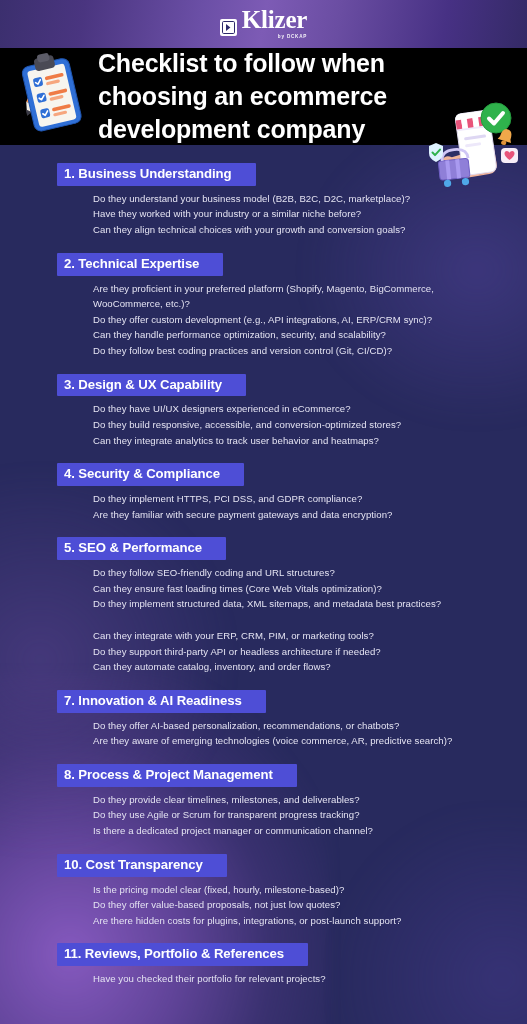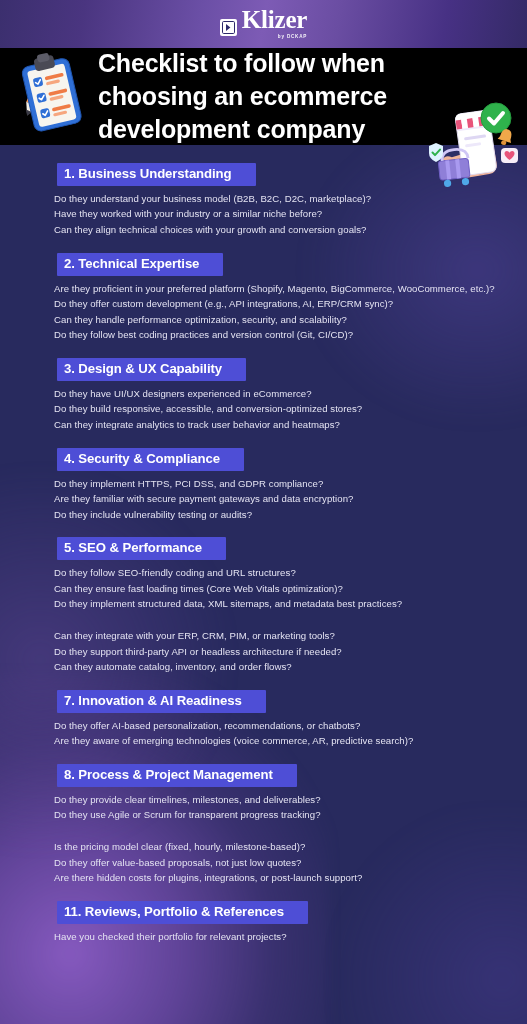--- a/index.html
+++ b/index.html
@@ -175,21 +175,21 @@
     background: #4e4ed6;
     color: #ffffff;
     font-size: 13.2px;
     font-weight: 700;
     letter-spacing: -0.1px;
     line-height: 1.35;
     border-radius: 1px;
   }
   .section-items {
     margin: 5px 0 0 0;
-    padding: 0 30px 0 54px;
+    padding: 0 30px 0 93px;
     list-style: none;
   }
   .section-items li {
     color: #e4e3f2;
     font-size: 9.6px;
     line-height: 1.63;
     letter-spacing: 0.06px;
   }
   .sec-gap { height: 11px; }
 </style>
@@ -334,41 +334,41 @@
           <li>Do they follow best coding practices and version control (Git, CI/CD)?</li>
         </ul><div class="sec-gap"></div></div>
       <div class="section"><div class="section-heading">3. Design &amp; UX Capability</div><ul class="section-items">
           <li>Do they have UI/UX designers experienced in eCommerce?</li>
           <li>Do they build responsive, accessible, and conversion-optimized stores?</li>
           <li>Can they integrate analytics to track user behavior and heatmaps?</li>
         </ul><div class="sec-gap"></div></div>
       <div class="section"><div class="section-heading">4. Security &amp; Compliance</div><ul class="section-items">
           <li>Do they implement HTTPS, PCI DSS, and GDPR compliance?</li>
           <li>Are they familiar with secure payment gateways and data encryption?</li>
-          <li>Do they include vulnerability testing or audits?</li>
         </ul><div class="sec-gap"></div></div>
       <div class="section"><div class="section-heading">5. SEO &amp; Performance</div><ul class="section-items">
           <li>Do they follow SEO-friendly coding and URL structures?</li>
           <li>Can they ensure fast loading times (Core Web Vitals optimization)?</li>
           <li>Do they implement structured data, XML sitemaps, and metadata best practices?</li>
         </ul><div class="sec-gap"></div></div>
       <div class="section"><ul class="section-items">
           <li>Can they integrate with your ERP, CRM, PIM, or marketing tools?</li>
           <li>Do they support third-party API or headless architecture if needed?</li>
           <li>Can they automate catalog, inventory, and order flows?</li>
         </ul><div class="sec-gap"></div></div>
       <div class="section"><div class="section-heading">7. Innovation &amp; AI Readiness</div><ul class="section-items">
           <li>Do they offer AI-based personalization, recommendations, or chatbots?</li>
           <li>Are they aware of emerging technologies (voice commerce, AR, predictive search)?</li>
         </ul><div class="sec-gap"></div></div>
       <div class="section"><div class="section-heading">8. Process &amp; Project Management</div><ul class="section-items">
           <li>Do they provide clear timelines, milestones, and deliverables?</li>
           <li>Do they use Agile or Scrum for transparent progress tracking?</li>
-        </ul><div class="sec-gap"></div></div>
-      <div class="section"><ul class="section-items">
+          <li>Is there a dedicated project manager or communication channel?</li>
+        </ul><div class="sec-gap"></div></div>
+      <div class="section"><div class="section-heading">10. Cost Transparency</div><ul class="section-items">
           <li>Is the pricing model clear (fixed, hourly, milestone-based)?</li>
           <li>Do they offer value-based proposals, not just low quotes?</li>
           <li>Are there hidden costs for plugins, integrations, or post-launch support?</li>
         </ul><div class="sec-gap"></div></div>
       <div class="section"><div class="section-heading">11. Reviews, Portfolio &amp; References</div><ul class="section-items">
           <li>Have you checked their portfolio for relevant projects?</li>
         </ul></div>
     </div>
 
 </div>

